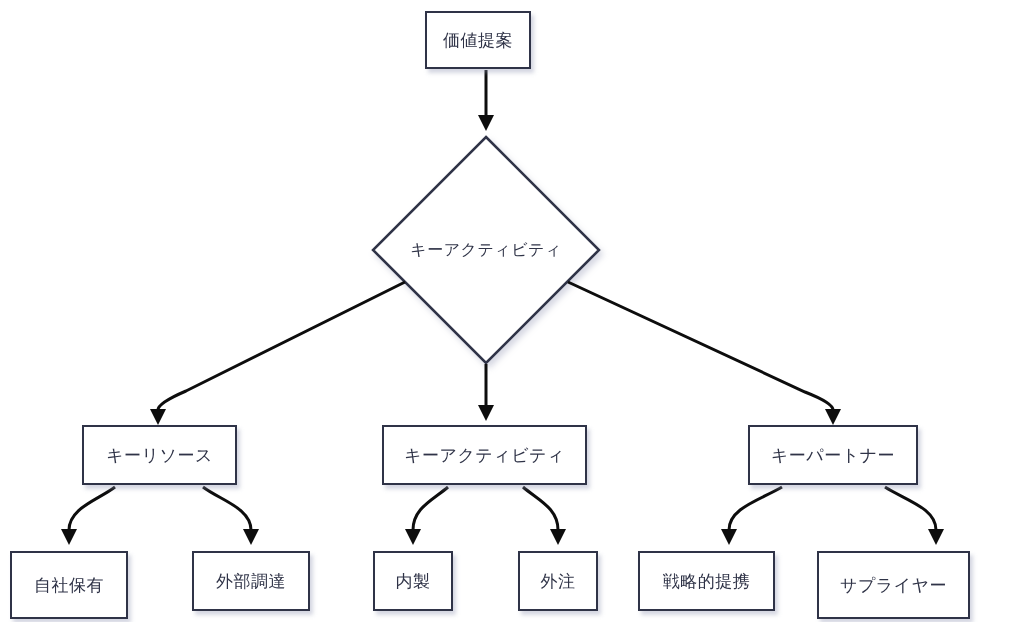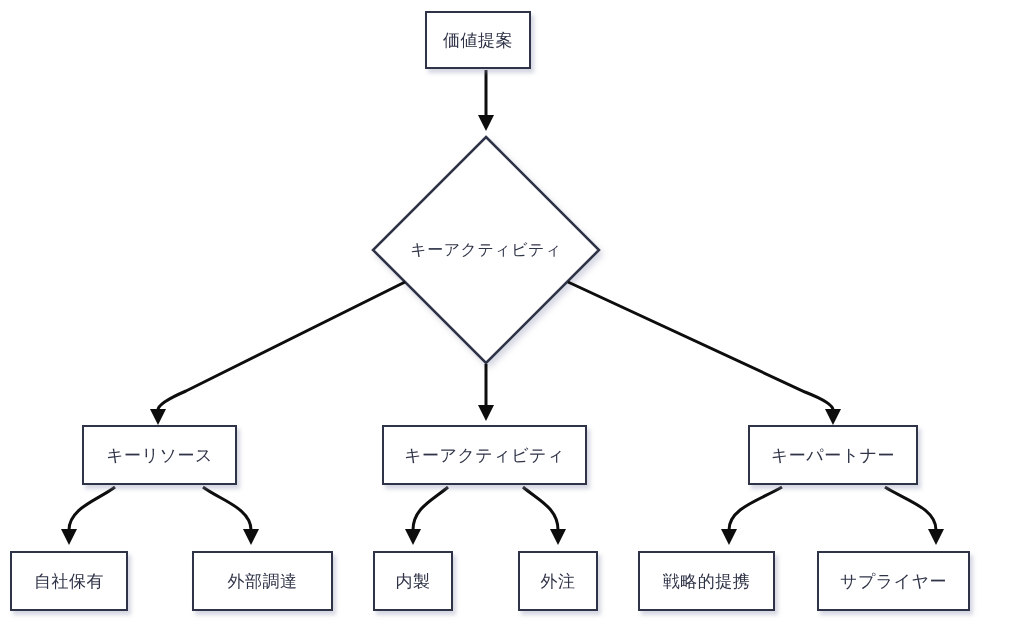--- a/index.html
+++ b/index.html
@@ -45,26 +45,26 @@
     color:var(--text);
     font-size:16px;
     letter-spacing:0.5px;
     white-space:nowrap;
   }
   
   .n-value-proposition{left:425px;top:11px;width:106px;height:58px;}
   .n-key-resources{left:82px;top:425px;width:155px;height:60px;}
   .n-key-activities{left:382px;top:425px;width:205px;height:60px;}
   .n-key-partners{left:748px;top:425px;width:170px;height:60px;}
-  .n-in-house-ownership{left:10px;top:551px;width:118px;height:60px;}
-  .n-external-procurement{left:192px;top:551px;width:141px;height:60px;}
+  .n-in-house-ownership{left:10px;top:551px;width:118px;height:68px;}
+  .n-external-procurement{left:192px;top:551px;width:118px;height:60px;}
   .n-in-house-production{left:373px;top:551px;width:80px;height:60px;}
   .n-outsourcing{left:518px;top:551px;width:80px;height:60px;}
   .n-strategic-alliance{left:638px;top:551px;width:137px;height:60px;font-family:Liberation Mono, monospace;}
-  .n-supplier{left:817px;top:551px;width:153px;height:60px;}
+  .n-supplier{left:817px;top:551px;width:153px;height:68px;}
 </style>
 </head>
 <body>
 
 <div id="canvas">
 
   <svg id="edges" viewBox="0 0 1024 622" xmlns="http://www.w3.org/2000/svg">
     <defs>
       <marker id="arrowhead" markerUnits="userSpaceOnUse" markerWidth="18" markerHeight="18" refX="1" refY="8" orient="auto">
         <path d="M 0 0 L 16 8 L 0 16 Z" fill="#0d0d0d"></path>

